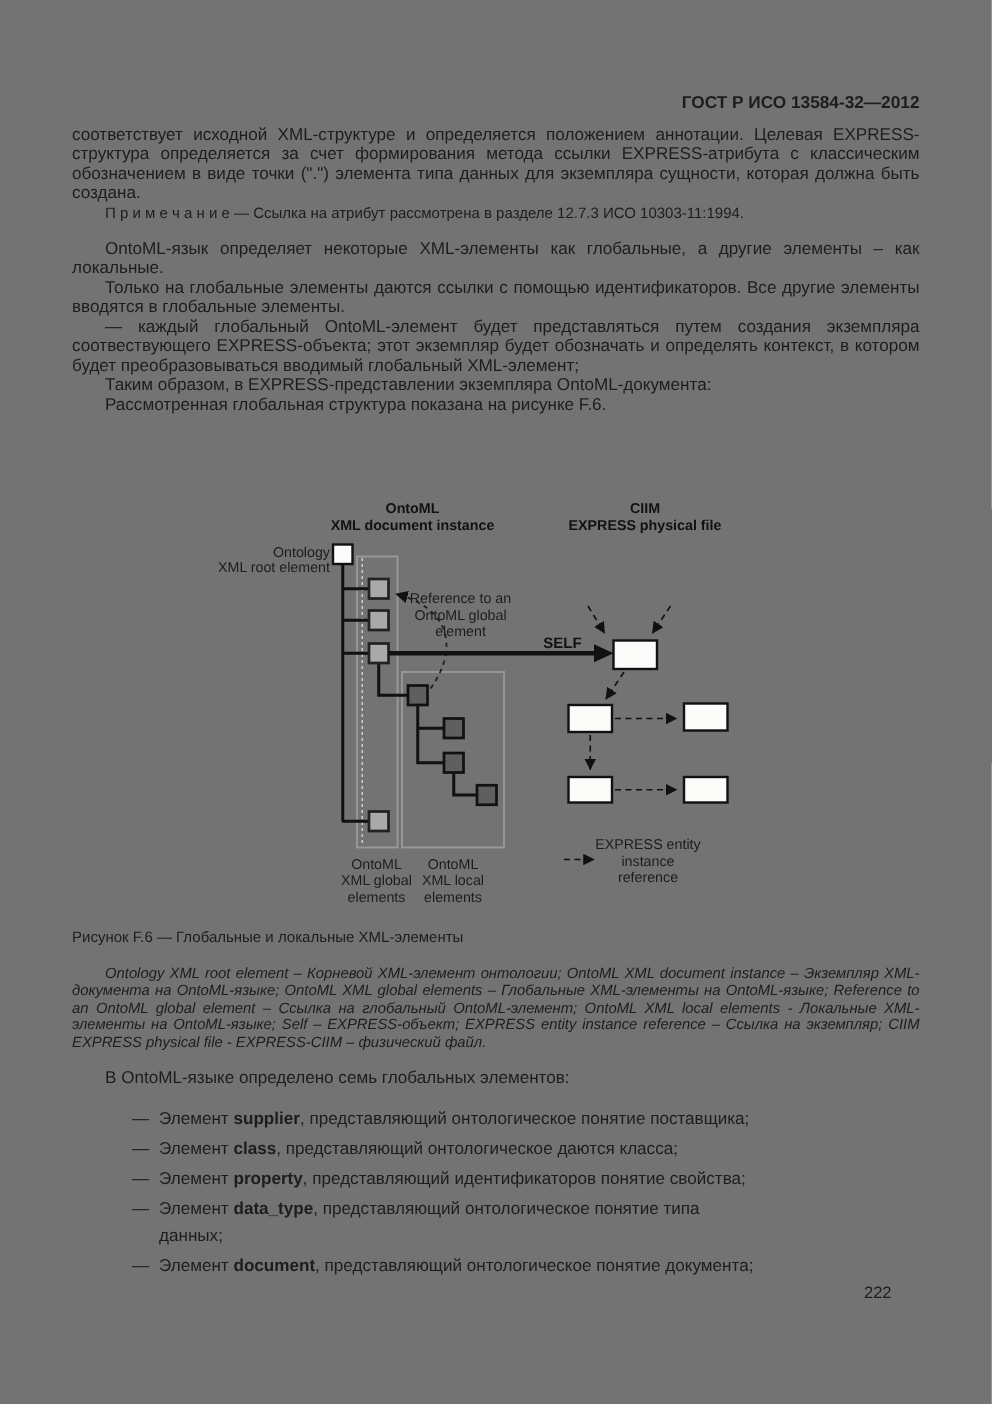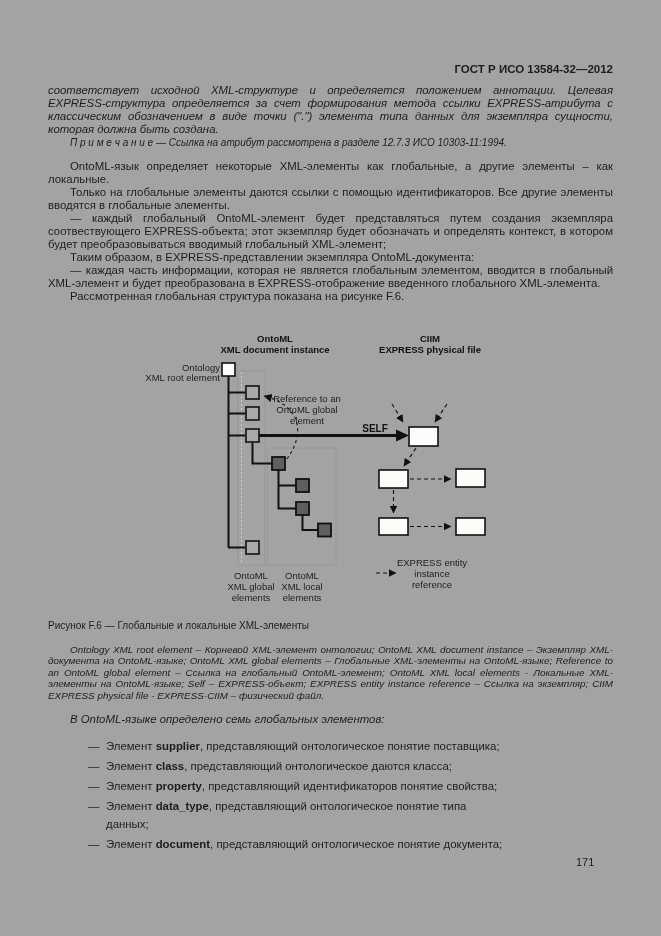--- a/index.html
+++ b/index.html
@@ -1,64 +1,63 @@
 <!DOCTYPE html>
 <html><head>
 <meta charset="utf-8">
 <style>
   html,body{margin:0;padding:0;}
   .page{
     position:relative;
     width:661px;height:936px;
-    background:#a3a3a3;
+    background:#737373;
     font-family:"Liberation Sans", sans-serif;
     color:#1d1d1d;
     overflow:hidden;
   }
   .abs{position:absolute;}
   .doc-header{
     left:48px;top:63px;width:565px;
     text-align:right;font-weight:bold;font-size:11.5px;
   }
   .col{left:48px;width:565px;}
   .body-text{font-size:11.4px;line-height:13px;text-align:justify;}
   .body-text p{margin:0;}
   .ind{text-indent:22px;}
   .note{font-size:10px;line-height:13px;text-indent:22px;text-align:justify;margin:0;}
   .caption{left:48px;top:620px;width:565px;text-align:left;font-size:10px;}
   .fig-legend{font-size:9.9px;line-height:11.4px;text-align:justify;text-indent:22px;font-style:italic;}
-  .list-intro{font-size:11.4px;text-indent:22px;font-style:italic;}
+  .list-intro{font-size:11.4px;text-indent:22px;}
   .blist{font-size:11.4px;}
   .li-row{display:flex;margin:0 0 2px 40px;line-height:18px;}
   .li-dash{width:18px;flex:none;}
   .li-text{flex:1;}
   .pagenum{left:576px;top:856px;font-size:11px;}
   svg text{font-family:"Liberation Sans", sans-serif;}
   .svg-label{font-size:9.5px;fill:#1d1d1d;}
   .svg-head{font-size:9.5px;font-weight:bold;fill:#111;}
   .svg-self{font-size:10px;font-weight:bold;fill:#111;}
 </style>
 </head>
 <body>
 
 <div class="page">
 
   <div class="abs doc-header">ГОСТ Р ИСО 13584-32—2012</div>
 
-  <div class="abs col body-text" style="top:84px;font-style:italic;">
+  <div class="abs col body-text" style="top:84px;">
     <p>соответствует исходной XML-структуре и определяется положением аннотации. Целевая EXPRESS-структура определяется за счет формирования метода ссылки EXPRESS-атрибута с классическим обозначением в виде точки (".") элемента типа данных для экземпляра сущности, которая должна быть создана.</p>
     <p class="note">П р и м е ч а н и е   —   Ссылка на атрибут рассмотрена в разделе 12.7.3 ИСО 10303-11:1994.</p>
   </div>
 
   <div class="abs col body-text" style="top:160px;">
     <p class="ind">OntoML-язык определяет некоторые XML-элементы как глобальные, а другие элементы – как локальные.</p>
     <p class="ind">Только на глобальные элементы даются ссылки с помощью идентификаторов. Все другие элементы вводятся в глобальные элементы.</p>
     <p class="ind">— каждый глобальный OntoML-элемент будет представляться путем создания экземпляра соотвествующего EXPRESS-объекта; этот экземпляр будет обозначать и определять контекст, в котором будет преобразовываться вводимый глобальный XML-элемент;</p>
     <p class="ind">Таким образом, в EXPRESS-представлении экземпляра OntoML-документа:</p>
-    <p class="ind">— каждая часть информации, которая не является глобальным элементом, вводится в глобальный XML-элемент и будет преобразована в EXPRESS-отображение введенного глобального XML-элемента.</p>
     <p class="ind">Рассмотренная глобальная структура показана на рисунке F.6.</p>
   </div>
 
   <div class="abs" style="left:140px;top:326px;width:400px;height:292px;">
     <svg width="400" height="292" viewBox="0 0 400 292">
       <defs>
         <marker id="arr" orient="auto" markerWidth="9" markerHeight="8" refX="6.5" refY="3.5">
           <path d="M0,0 L7,3.5 L0,7 z" fill="#111"></path>
         </marker>
       </defs>
@@ -149,15 +148,15 @@
     <div class="li-row">
       <span class="li-dash">—</span>
       <span class="li-text"><span>Элемент </span><b>data_type</b><span>, представляющий онтологическое понятие типа</span><br><span>данных;</span></span>
     </div>
     <div class="li-row">
       <span class="li-dash">—</span>
       <span class="li-text"><span>Элемент </span><b>document</b><span>, представляющий онтологическое понятие документа;</span></span>
     </div>
   </div>
 
-  <div class="abs pagenum">171</div>
+  <div class="abs pagenum">222</div>
 
 </div>
 
 </body></html>

